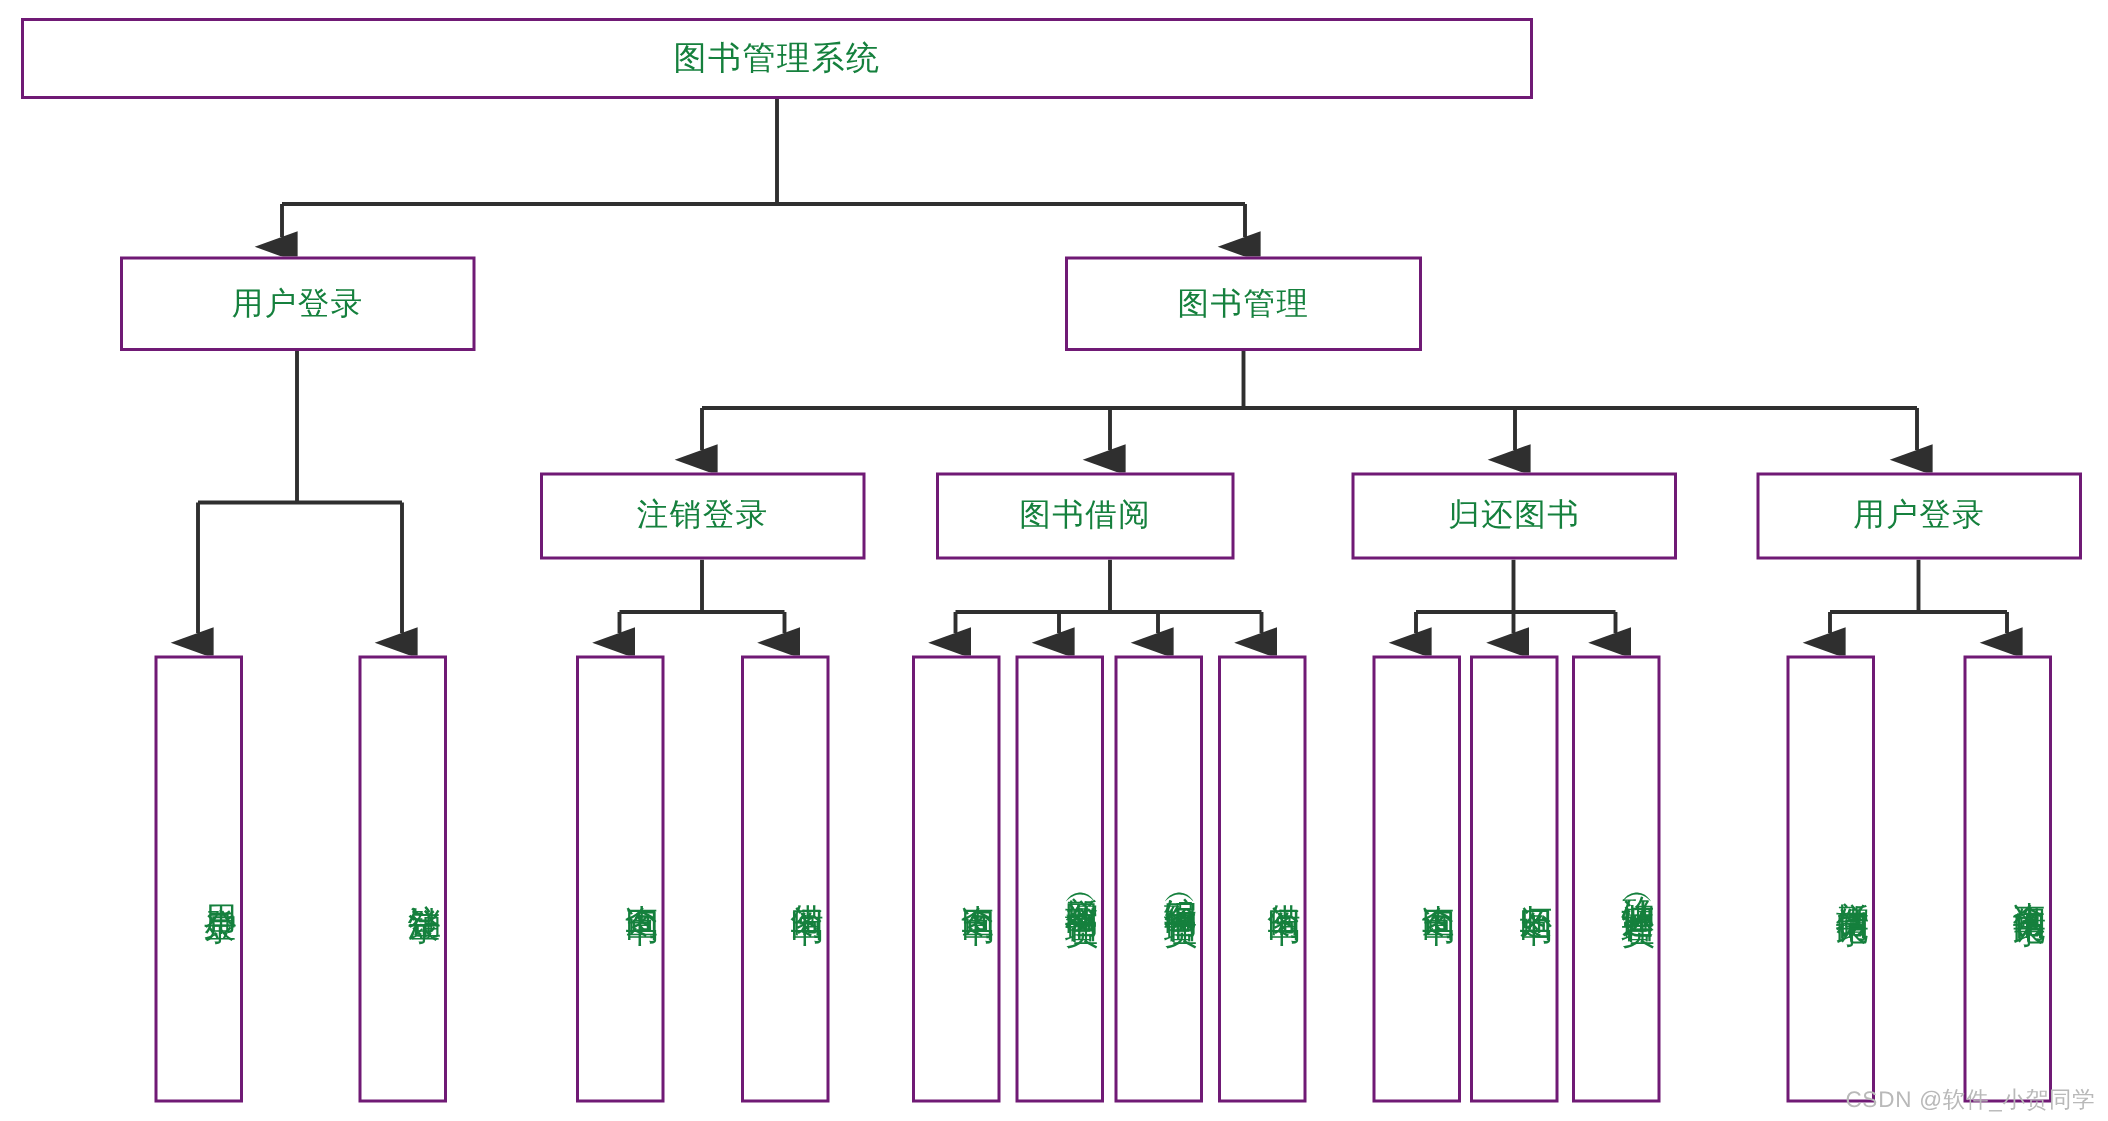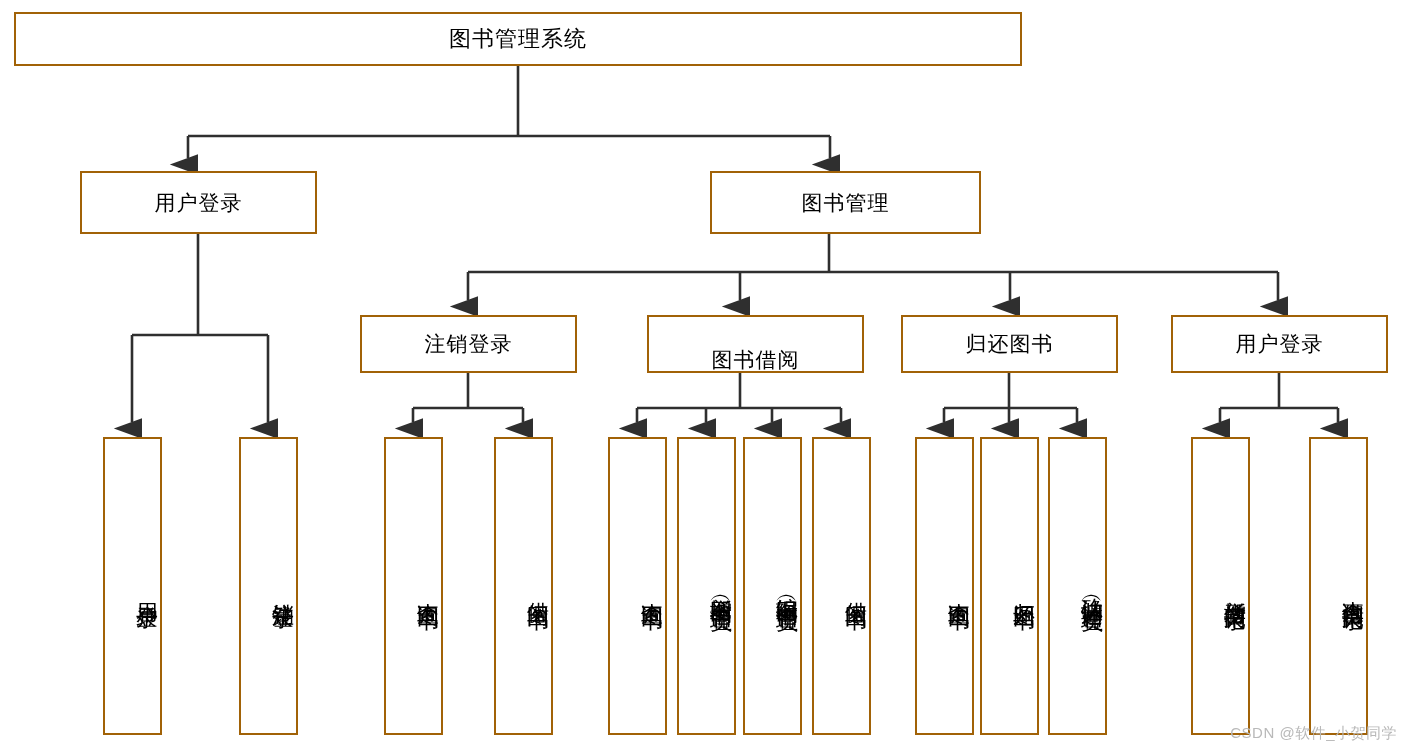--- a/index.html
+++ b/index.html
@@ -2,22 +2,22 @@
 <html><head>
 <meta charset="utf-8">
 <style>
   html,body{margin:0;padding:0;background:#ffffff;}
   body{width:1405px;height:747px;overflow:hidden;
        font-family:"Liberation Sans","DejaVu Sans",sans-serif;}
   #stage{position:relative;width:1405px;height:747px;background:#fff;}
   svg#edges{position:absolute;left:0;top:0;width:1405px;height:747px;}
 
   .node{position:absolute;box-sizing:border-box;background:#ffffff;
-        border:2px solid #a16207;display:flex;align-items:center;
-        justify-content:center;color:#000000;}
+        border:2px solid #701a75;display:flex;align-items:center;
+        justify-content:center;color:#15803d;}
   .node.h{font-size:21px;line-height:1.1;letter-spacing:1px;}
   .node.root{font-size:22px;}
   .node.v{writing-mode:vertical-rl;text-orientation:upright;
           font-size:22px;line-height:1.18;letter-spacing:2px;
           padding-top:6px;align-items:flex-start;justify-content:center;}
   .node.v span{writing-mode:vertical-rl;text-orientation:upright;}
 
   .watermark{position:absolute;right:8px;bottom:4px;font-size:15px;
              color:#b9b9b9;letter-spacing:.5px;white-space:nowrap;margin-left:38px;}
 </style>
@@ -76,28 +76,28 @@
     </g>
   </svg>
 
   <div class="node h root" style="left:14px;top:12px;width:1008px;height:54px;">
     <span>图书管理系统</span>
   </div>
 
   <div class="node h" style="left:80px;top:171px;width:237px;height:63px;">
     <span>用户登录</span>
   </div>
-  <div class="node h" style="left:710px;top:171px;width:271px;height:63px;">
+  <div class="node h" style="left:710px;top:171px;width:238px;height:63px;">
     <span>图书管理</span>
   </div>
 
   <div class="node h" style="left:360px;top:315px;width:217px;height:58px;">
     <span>注销登录</span>
   </div>
-  <div class="node h" style="left:647px;top:315px;width:217px;height:58px;align-items:flex-end;">
+  <div class="node h" style="left:624px;top:315px;width:199px;height:58px;">
     <span>图书借阅</span>
   </div>
   <div class="node h" style="left:901px;top:315px;width:217px;height:58px;">
     <span>归还图书</span>
   </div>
   <div class="node h" style="left:1171px;top:315px;width:217px;height:58px;">
     <span>用户登录</span>
   </div>
 
   <div class="node v" style="left:103px;top:437px;width:59px;height:298px;">

